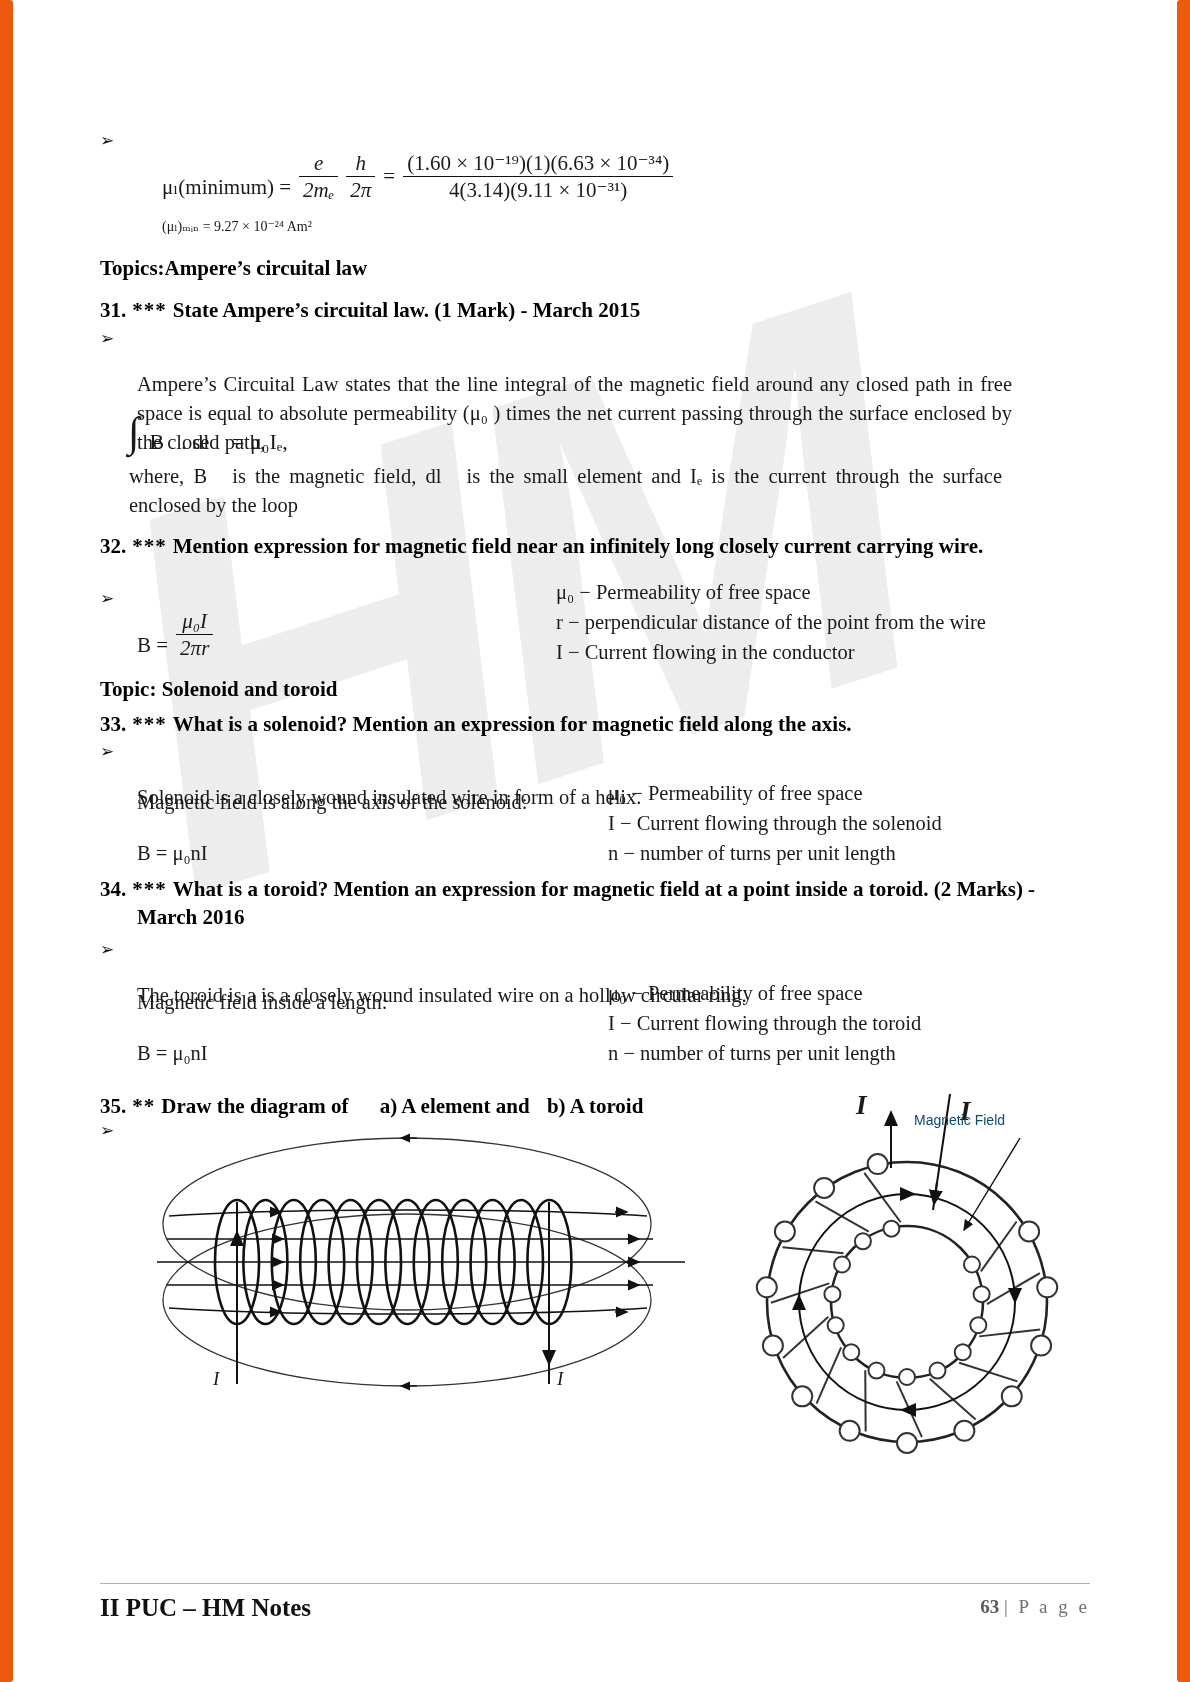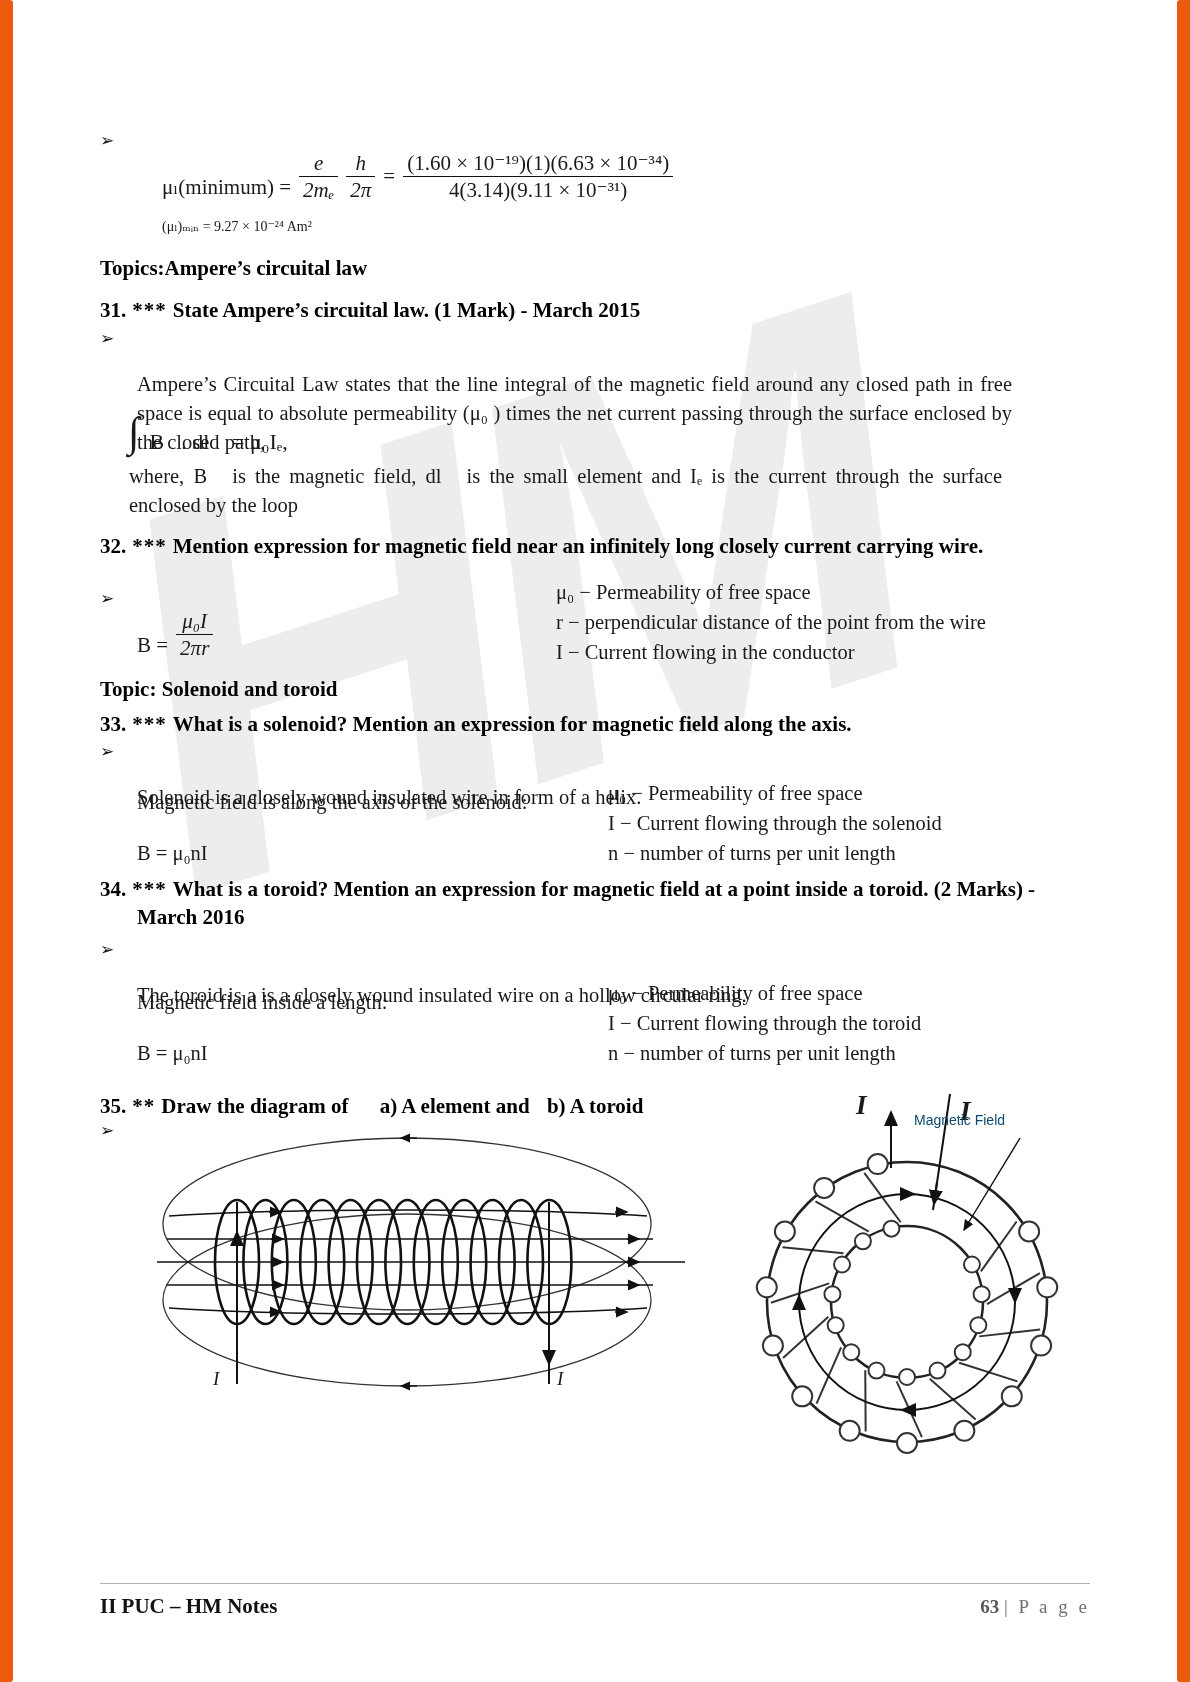--- a/index.html
+++ b/index.html
@@ -27,21 +27,21 @@
   .frac .num{padding:0 4px;border-bottom:1.6px solid #111;}
   .frac .den{padding:0 4px;}
   .fchain{display:flex;align-items:center;gap:8px;font-size:21px;}
   .defs{font-size:20.5px;line-height:30px;}
   .int-row{display:flex;align-items:center;gap:10px;}
   .int-sign{font-size:42px;font-weight:400;line-height:1;}
   .int-body{font-size:22px;}
   svg{display:block;}
   .dia-label{font-style:italic;font-size:19px;}
   .footer-rule{position:absolute;left:100px;width:990px;border-top:1.4px solid #b3b3b3;z-index:1;}
-  .footer-left{position:absolute;left:100px;font-size:21px;font-weight:bold;color:#111;z-index:1;}
+  .footer-left{position:absolute;left:100px;font-size:25px;font-weight:bold;color:#111;z-index:1;}
   .footer-right{position:absolute;right:100px;font-size:19px;color:#595959;z-index:1;text-align:right;}
   .footer-right .pw{color:#6f6f6f;letter-spacing:3px;}
 </style>
 </head>
 <body>
 
 <div class="page">
 
   <div class="edge-bar left" style="background: rgb(236, 90, 14);"></div>
   <div class="edge-bar right" style="background: rgb(236, 90, 14);"></div>

